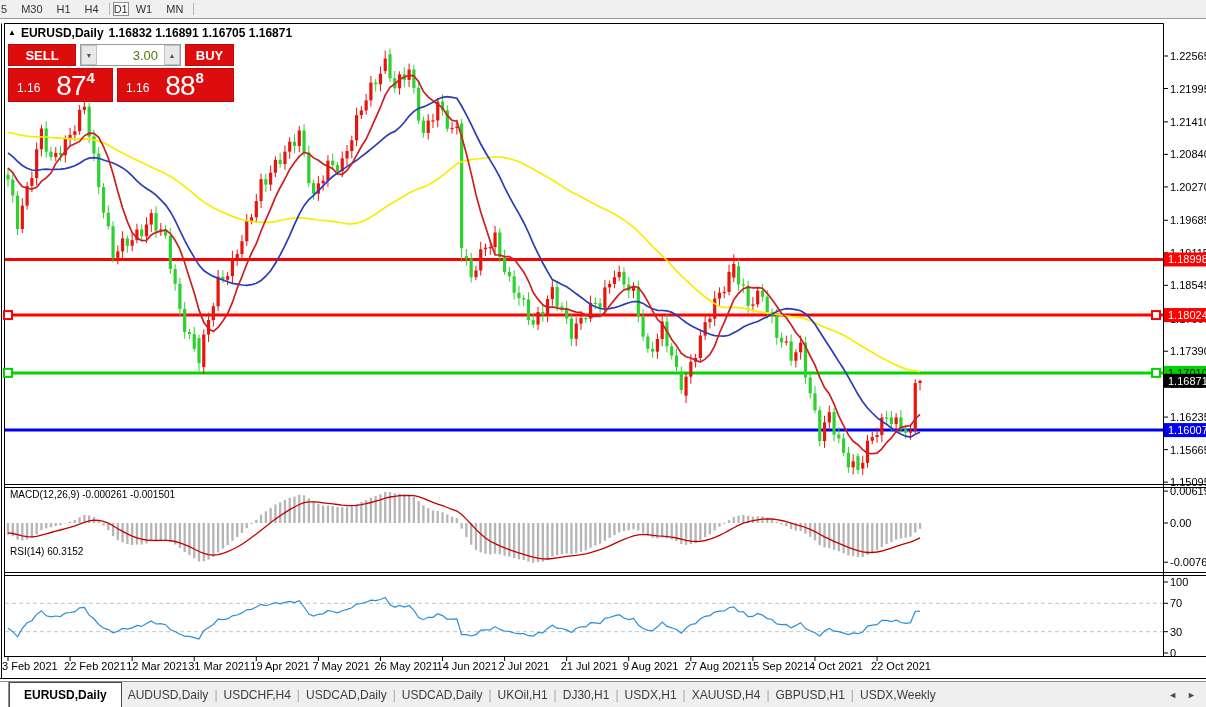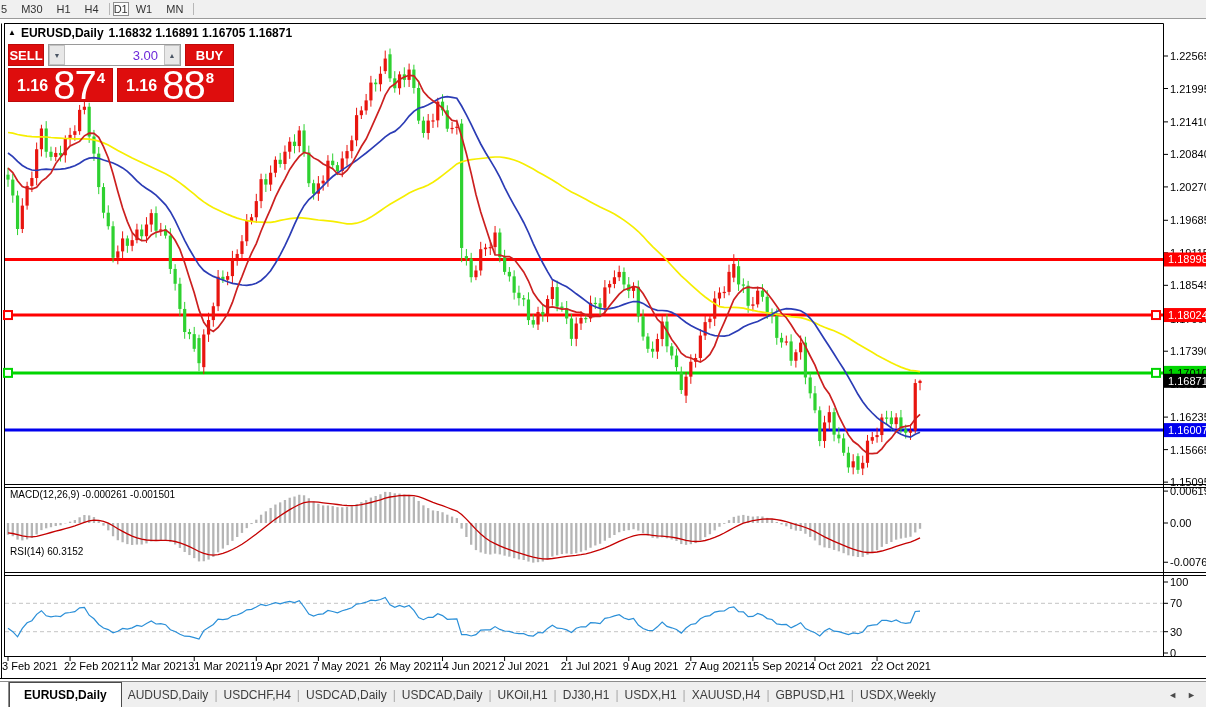--- a/index.html
+++ b/index.html
@@ -22,34 +22,34 @@
   
   .title{position:absolute;left:8px;top:26px;z-index:6;font-size:12px;font-weight:700;color:#000;
          display:flex;align-items:center;gap:5px;white-space:nowrap}
   .title .tri{font-size:8px;line-height:8px}
 
   
   .panel{position:absolute;left:8px;top:44px;width:226px;z-index:6}
   .row1{display:flex;height:22px}
   .btn-red{background:#de0d0d;color:#fff;font-size:13px;font-weight:600;display:flex;
            align-items:center;justify-content:center;border:1px solid #bd0909;box-sizing:border-box}
-  .btn-sell{width:36px}
+  .btn-sell{width:68px}
   .btn-buy{width:49px;margin-left:4px}
   .vol{flex:1;margin-left:4px;display:flex;border:1px solid #9a9a9a;background:#fff;box-sizing:border-box}
   .vol-btn{width:16px;background:#e8e8e8;color:#4a5564;font-size:7px;display:flex;align-items:center;
            justify-content:center;border:1px solid #c2c2c2;box-sizing:border-box;cursor:default}
-  .vol-val{flex:1;font-size:13px;color:#6d28d9;display:flex;align-items:center;justify-content:flex-end;
+  .vol-val{flex:1;font-size:13px;color:#4d7c0f;display:flex;align-items:center;justify-content:flex-end;
            padding-right:6px}
   .row2{display:flex;margin-top:2px;height:34px}
   .qbox{background:#de0d0d;color:#fff;display:flex;align-items:flex-end;box-sizing:border-box;
         padding:0 4px 2px 8px;border:1px solid #bd0909}
   .qbox.sell{width:105px}
   .qbox.buy{width:117px;margin-left:4px}
-  .qbox .small{font-size:16px;font-weight:700;margin-bottom:4px}
-  .qbox .big{font-size:40px;line-height:27px;font-weight:500;margin-left:5px;letter-spacing:-1px}
+  .qbox .small{font-size:12px;font-weight:400;margin-bottom:4px}
+  .qbox .big{font-size:28px;line-height:27px;font-weight:500;margin-left:16px;letter-spacing:-1px}
   .qbox .sup{font-size:15px;font-weight:600;align-self:flex-start;margin-top:0;margin-left:1px}
 
   
   .ind-label{position:absolute;z-index:5;font-size:10px;color:#000;white-space:nowrap}
   #macd-label{left:10px;top:489px}
   #rsi-label{left:10px;top:546px}
 
   
   .tabbar{position:absolute;left:0;top:681px;width:1206px;height:26px;background:#efefef;
           border-top:1px solid #8c8c8c;display:flex;align-items:stretch;z-index:10;

